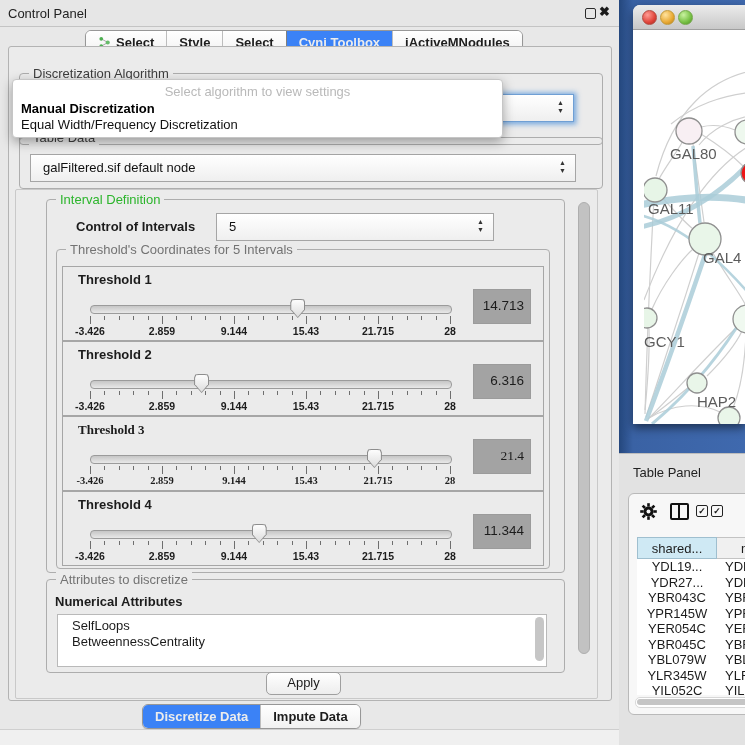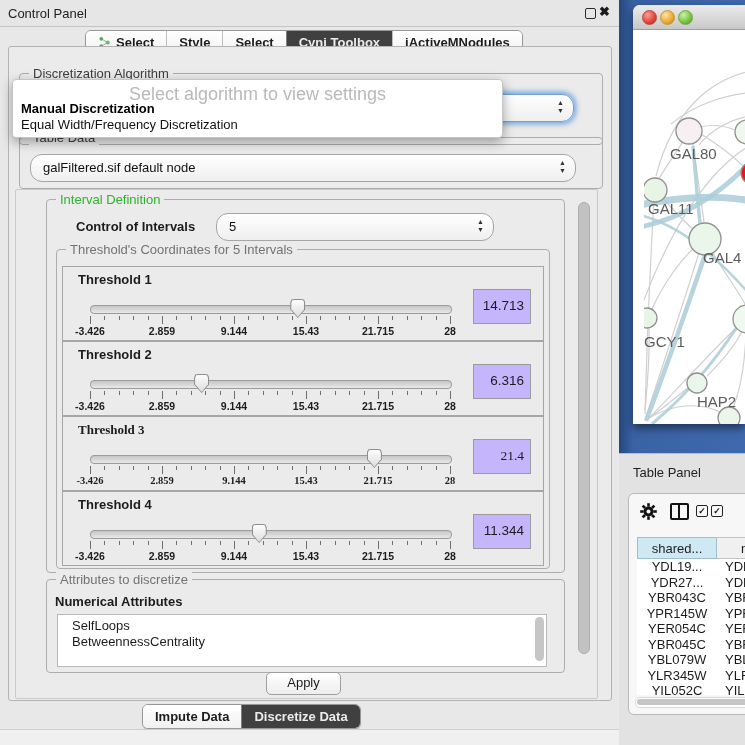--- a/index.html
+++ b/index.html
@@ -11,42 +11,42 @@
   
   #titlebar{left:0;top:0;width:619px;height:26px;background:#e6e6e6;border-bottom:1px solid #c4c4c4;padding-left:8px;}
   #titlebar .t{position:absolute;left:8px;top:6px;font-size:13px;color:#222;}
   #float-ic{position:absolute;left:585px;top:8px;width:9px;height:9px;border:1.5px solid #2b2b2b;border-radius:2px;}
   #close-ic{position:absolute;left:599px;top:4px;font-size:13px;font-weight:bold;color:#1a1a1a;}
 
   
   .tabgroup{position:absolute;display:flex;border:1px solid #979797;border-radius:6px;overflow:hidden;background:#fdfdfd;height:23px;box-shadow:0 1px 1px rgba(0,0,0,.15);}
   .tab{display:flex;align-items:center;gap:5px;padding:0 12px;font-size:13px;font-weight:bold;color:#1d1d1d;background:linear-gradient(#ffffff,#f1f1f1);border-left:1px solid #bdbdbd;white-space:nowrap;}
   .tab:first-child{border-left:none;}
-  .tab.sel{background:#404040;color:#ececec;border-left-color:#7f7f7f;}
+  .tab.sel{background:#3b82f6;color:#ececec;border-left-color:#7f7f7f;}
   .nticon{width:13px;height:13px;}
 
   
   #panel{left:8px;top:46px;width:602px;height:653px;background:#ebebeb;border:1px solid #b3b3b3;border-radius:3px;}
 
   .group{position:absolute;border:1px solid #adadad;border-radius:4px;}
   .gtitle{position:absolute;top:-8px;left:9px;background:#ebebeb;padding:0 4px;font-size:13px;}
   .gt-dark{color:#3d3d3d;}
   .gt-green{color:#2cb52c;}
   .gt-blue{color:#737373;}
 
-  .combo{position:absolute;background:linear-gradient(#ffffff,#efefef);border:1px solid #a5a5a5;border-radius:12px;height:26px;}
+  .combo{position:absolute;background:linear-gradient(#ffffff,#efefef);border:1px solid #a5a5a5;border-radius:0;height:26px;}
   .combo .val{position:absolute;left:12px;top:5px;font-size:13px;color:#111;}
   .stepper{position:absolute;right:9px;top:4px;display:flex;flex-direction:column;line-height:8px;font-size:7px;color:#333;}
 
   
   #algo-combo{left:28px;top:94px;width:544px;box-shadow:0 0 5px 2.5px rgba(95,155,220,.8);border-color:#6f9fd4;z-index:2;}
 
   
   #popup{left:12px;top:79px;width:489px;height:57px;background:#ffffff;border:1px solid #c6c6c6;border-radius:4px;box-shadow:0 4px 12px rgba(0,0,0,.35);z-index:30;}
-  #popup .hint{position:absolute;top:4px;left:0;width:100%;text-align:center;color:#b9b9b9;font-size:18px;}
+  #popup .hint{position:absolute;top:4px;left:0;width:100%;text-align:center;color:#b9b9b9;font-size:13px;}
   #popup .opt1{position:absolute;top:21px;left:8px;font-weight:bold;color:#000;}
   #popup .opt2{position:absolute;top:37px;left:8px;color:#111;}
 
   
   #scrollregion{left:14px;top:188px;width:581px;height:508px;border:1px solid #c9c9c9;border-radius:2px;}
   #vscroll{left:578px;top:198px;width:11px;height:494px;}
   #vscroll .thumb{position:absolute;left:0;top:4px;width:10px;height:450px;background:#c2c2c2;border:1px solid #aeaeae;border-radius:6px;}
 
   
   #noi-label{left:75px;top:218px;font-weight:bold;font-size:13px;}
@@ -56,21 +56,21 @@
   .throw .lab{position:absolute;left:15px;top:5px;font-weight:bold;font-size:13px;}
   .sliderwrap{position:absolute;left:27px;top:34px;width:360px;height:36px;}
   .track{position:absolute;left:0;top:4px;width:100%;height:7px;border:1px solid #9b9b9b;border-radius:4px;background:linear-gradient(#c6c6c6,#e8e8e8);}
   .thumbOuter{position:absolute;top:-2px;width:15px;height:19px;background:#8d8d8d;clip-path:polygon(0 18%,8% 2%,30% 0,70% 0,92% 2%,100% 18%,100% 55%,50% 100%,0 55%);}
   .thumbInner{position:absolute;left:1px;top:1px;width:13px;height:17px;background:linear-gradient(#fdfdfd,#dcdcdc);clip-path:polygon(0 18%,8% 2%,30% 0,70% 0,92% 2%,100% 18%,100% 55%,50% 100%,0 55%);}
   .ticks{position:absolute;left:0;top:15px;width:100%;height:10px;}
   .tick{position:absolute;top:0;width:1px;height:4px;background:#6e6e6e;}
   .tick.major{height:8px;}
   .ticklabels{position:absolute;left:0;top:24px;width:100%;height:12px;}
   .ticklabel{position:absolute;transform:translateX(-50%);font-size:10.5px;font-weight:bold;color:#1d1d1d;white-space:nowrap;}
-  .valbox{position:absolute;right:12px;top:22px;width:56px;height:33px;background:#c4b5fd;border:1px solid #9b9b9b;}
+  .valbox{position:absolute;right:12px;top:22px;width:56px;height:33px;background:#a3a3a3;border:1px solid #9b9b9b;}
   .valbox span{position:absolute;right:6px;top:8px;font-size:13.5px;}
 
   
   #attr-label{position:absolute;left:8px;top:14px;font-weight:bold;font-size:13px;}
   #attr-list{position:absolute;left:10px;top:34px;width:488px;height:51px;background:#ffffff;border:1px solid #b9b9b9;overflow:hidden;}
   .attr-item{padding-left:14px;font-size:13px;line-height:15.5px;}
   #attr-scroll{position:absolute;right:2px;top:2px;width:9px;height:44px;background:#c6c6c6;border-radius:5px;}
 
   #apply-btn{left:265px;top:671px;width:73px;height:21px;background:linear-gradient(#ffffff,#ededed);border:1px solid #9f9f9f;border-radius:5px;text-align:center;line-height:20px;font-size:13px;}
 
@@ -395,25 +395,25 @@
       </span>
   </div>
 
   <div id="popup" class="abs">
     <div class="hint">Select algorithm to view settings</div>
     <div class="opt1">Manual Discretization</div>
     <div class="opt2">Equal Width/Frequency Discretization</div>
   </div>
 
   <div id="bottom-tabs" class="tabgroup" style="left:142px;top:704px;">
+      <span class="tab sel">
+        <span>Discretize Data</span>
+      </span>
       <span class="tab">
         <span>Impute Data</span>
-      </span>
-      <span class="tab sel">
-        <span>Discretize Data</span>
       </span>
     </div>
   <div id="bottomstrip" class="abs"></div>
 
   <div id="desktop-blue" class="abs"></div>
 
   <div id="netwin" class="abs">
     <div id="netwin-title">
       <span id="light-red" class="light"></span>
       <span id="light-yellow" class="light"></span>

